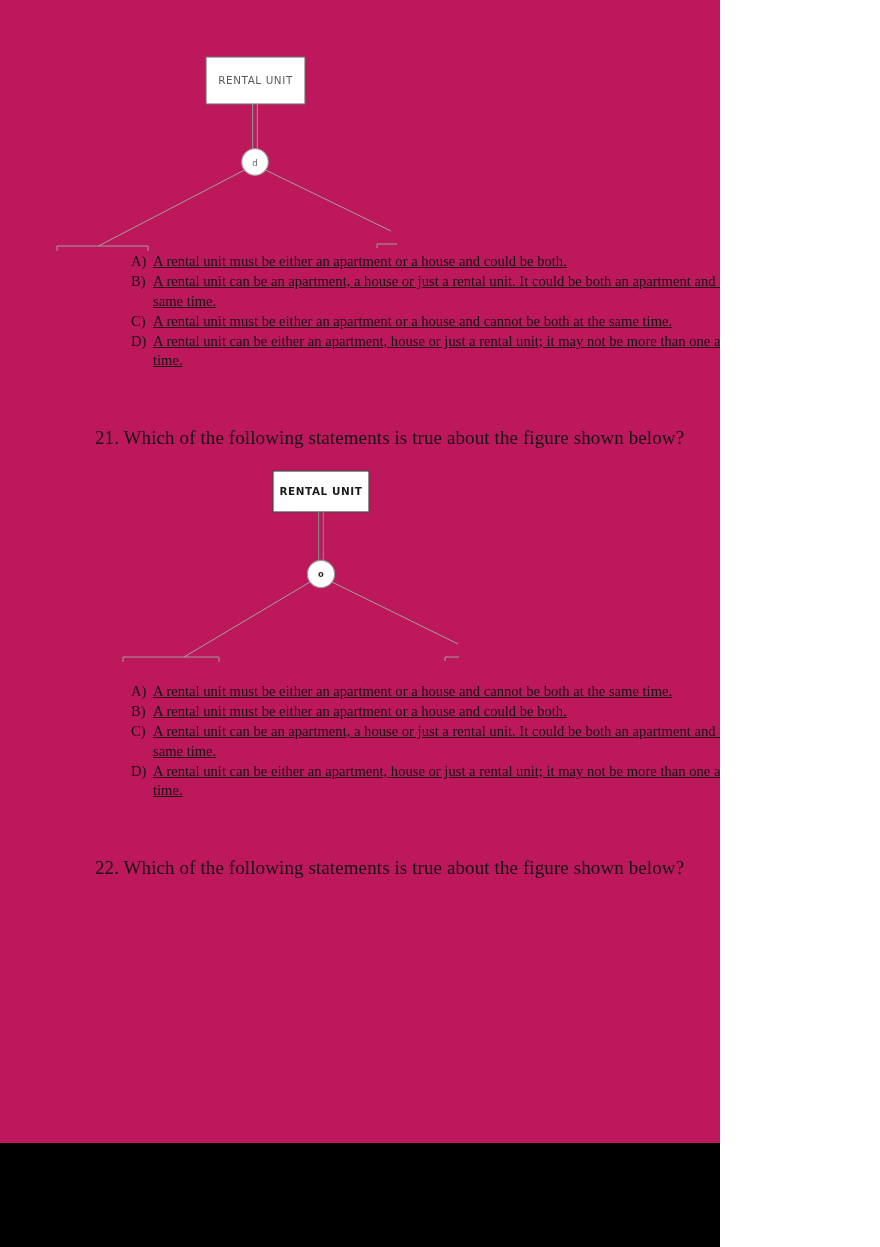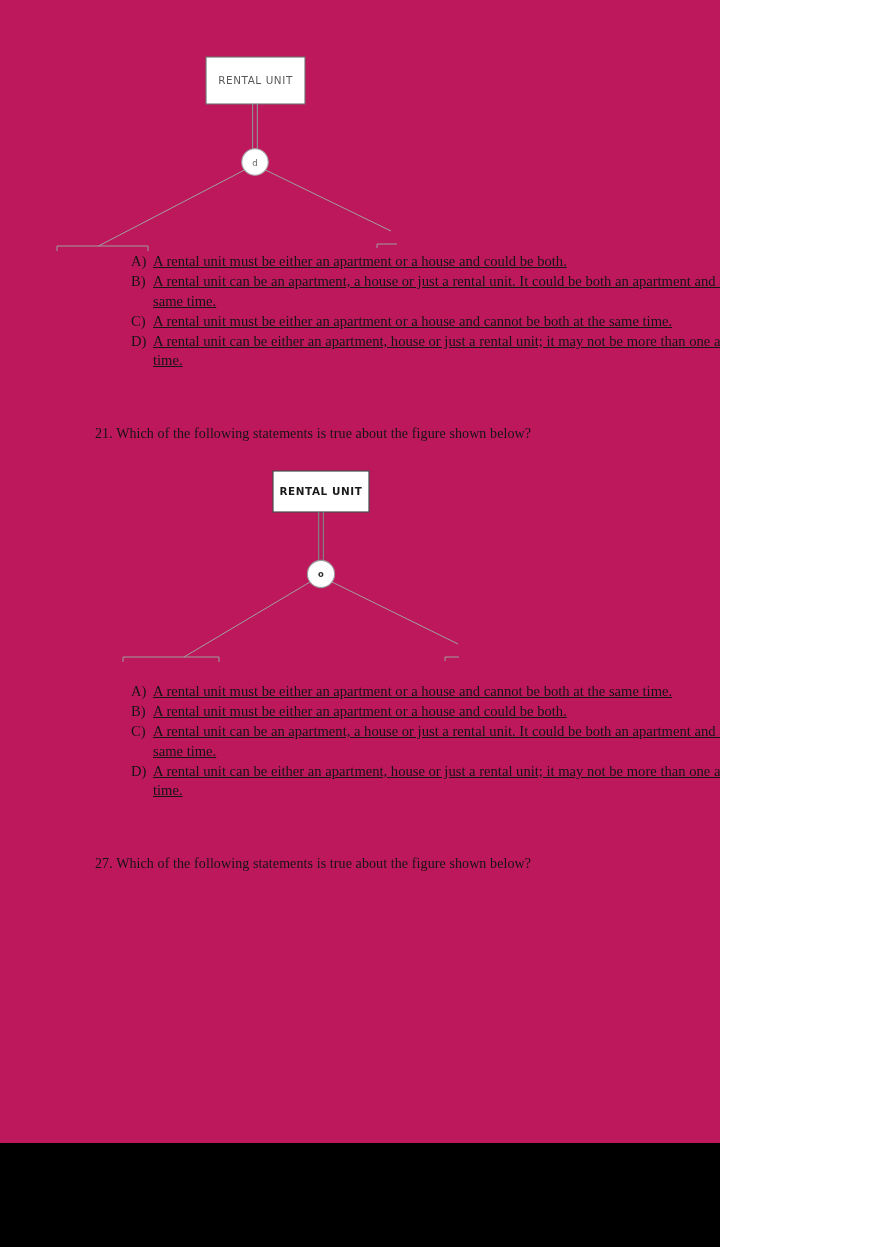--- a/index.html
+++ b/index.html
@@ -16,21 +16,21 @@
     position: relative;
     width: 720px;
     height: 1247px;
     background: #be185d;
     overflow: hidden;
   }
 
   
   .question-line {
     position: absolute;
-    font-size: 14px;
+    font-size: 19px;
     line-height: 1.35;
     letter-spacing: 0.1px;
     white-space: nowrap;
     color: #141414;
   }
 
   
   .options {
     position: absolute;
     left: 131px;
@@ -169,17 +169,17 @@
     <div class="option">
       <span class="option-label">C)</span>
       <span class="option-text">A rental unit can be an apartment, a house or just a rental unit. It could be both an apartment and a house at the same time.</span>
     </div>
     <div class="option">
       <span class="option-label">D)</span>
       <span class="option-text">A rental unit can be either an apartment, house or just a rental unit; it may not be more than one at the same time.</span>
     </div>
   </div>
 
-  <div class="question-line" style="left:95px; top:855px;">27. Which of the following statements is true about the figure shown below?</div>
+  <div class="question-line" style="left:95px; top:855px;">22. Which of the following statements is true about the figure shown below?</div>
 
   <div id="bottom-band" style="top:1143px; height:104px;"></div>
 
 </div>
 
 </body></html>

